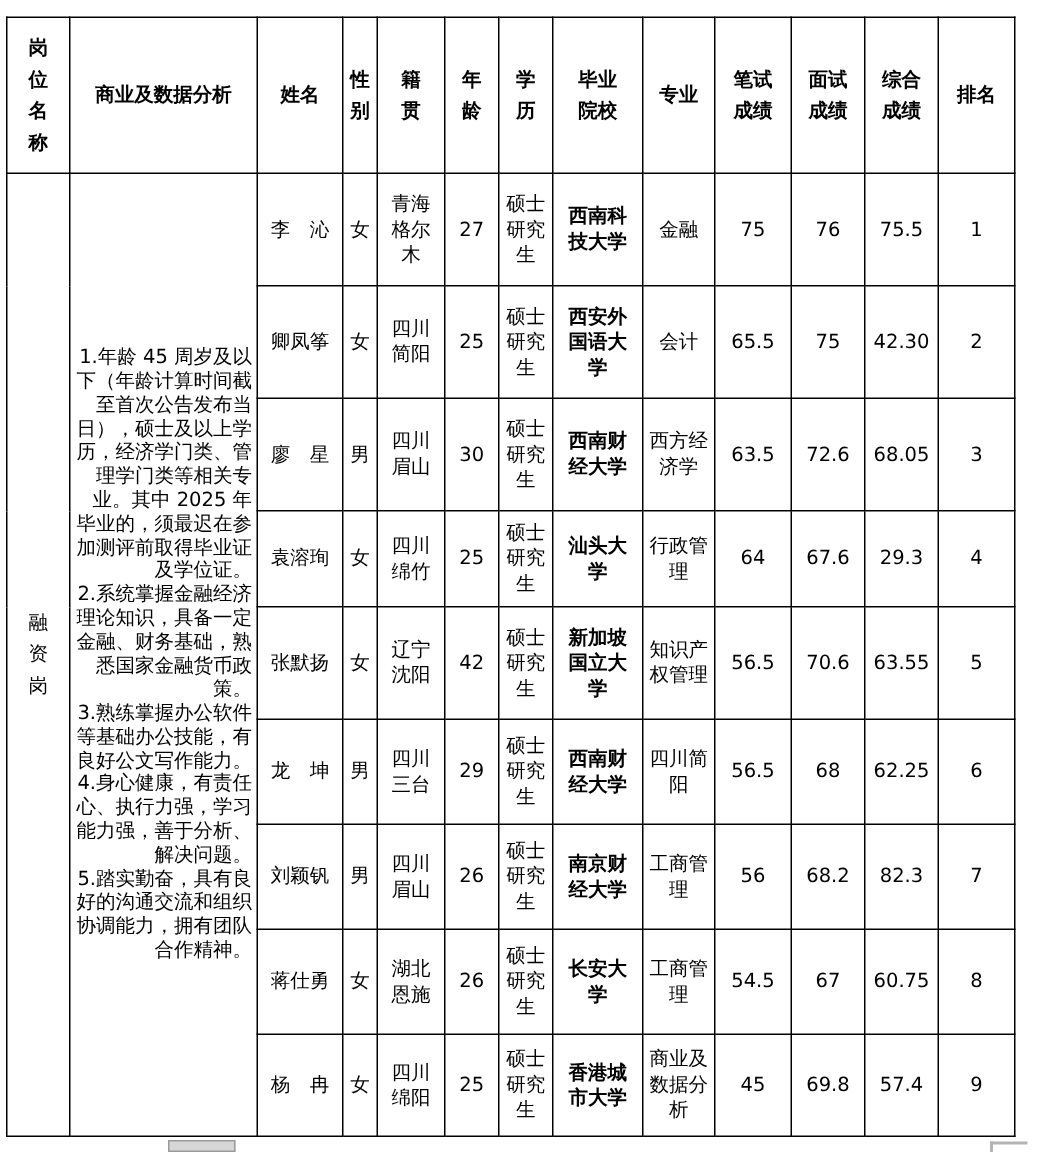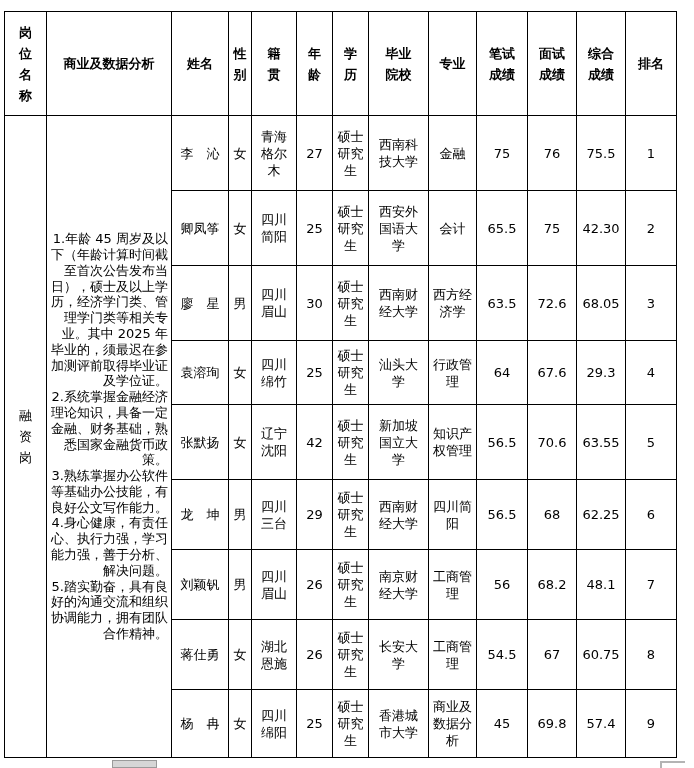--- a/index.html
+++ b/index.html
@@ -48,21 +48,21 @@
   td.req {
     text-align: right;
     white-space: pre-wrap;
     font-size: 13px;
     line-height: 15.8px;
     padding: 2px 3px;
     vertical-align: middle;
     word-break: break-all;
   }
   td.c-major { padding: 1px 3px; }
-  td.c-school { padding: 1px 5px; }
+  td.c-school { padding: 1px 5px; font-weight: bold; }
   td.c-degree, td.c-hometown { padding: 1px 4px; }
   .frag-left {
     position: absolute;
     left: 112px;
     top: 760px;
     width: 45px;
     height: 8px;
     background: #d6d6d6;
     border: 1px solid #9a9a9a;
   }
@@ -213,21 +213,21 @@
       <tr style="height: 70px;">
         <td class="c-name">刘颖钒</td>
         <td class="c-gender">男</td>
         <td class="c-hometown">四川眉山</td>
         <td class="c-age">26</td>
         <td class="c-degree">硕士研究生</td>
         <td class="c-school">南京财经大学</td>
         <td class="c-major">工商管理</td>
         <td class="c-written-score">56</td>
         <td class="c-interview-score">68.2</td>
-        <td class="c-overall-score">48.1</td>
+        <td class="c-overall-score">82.3</td>
         <td class="c-rank">7</td>
       </tr>
       <tr style="height: 70px;">
         <td class="c-name">蒋仕勇</td>
         <td class="c-gender">女</td>
         <td class="c-hometown">湖北恩施</td>
         <td class="c-age">26</td>
         <td class="c-degree">硕士研究生</td>
         <td class="c-school">长安大学</td>
         <td class="c-major">工商管理</td>

